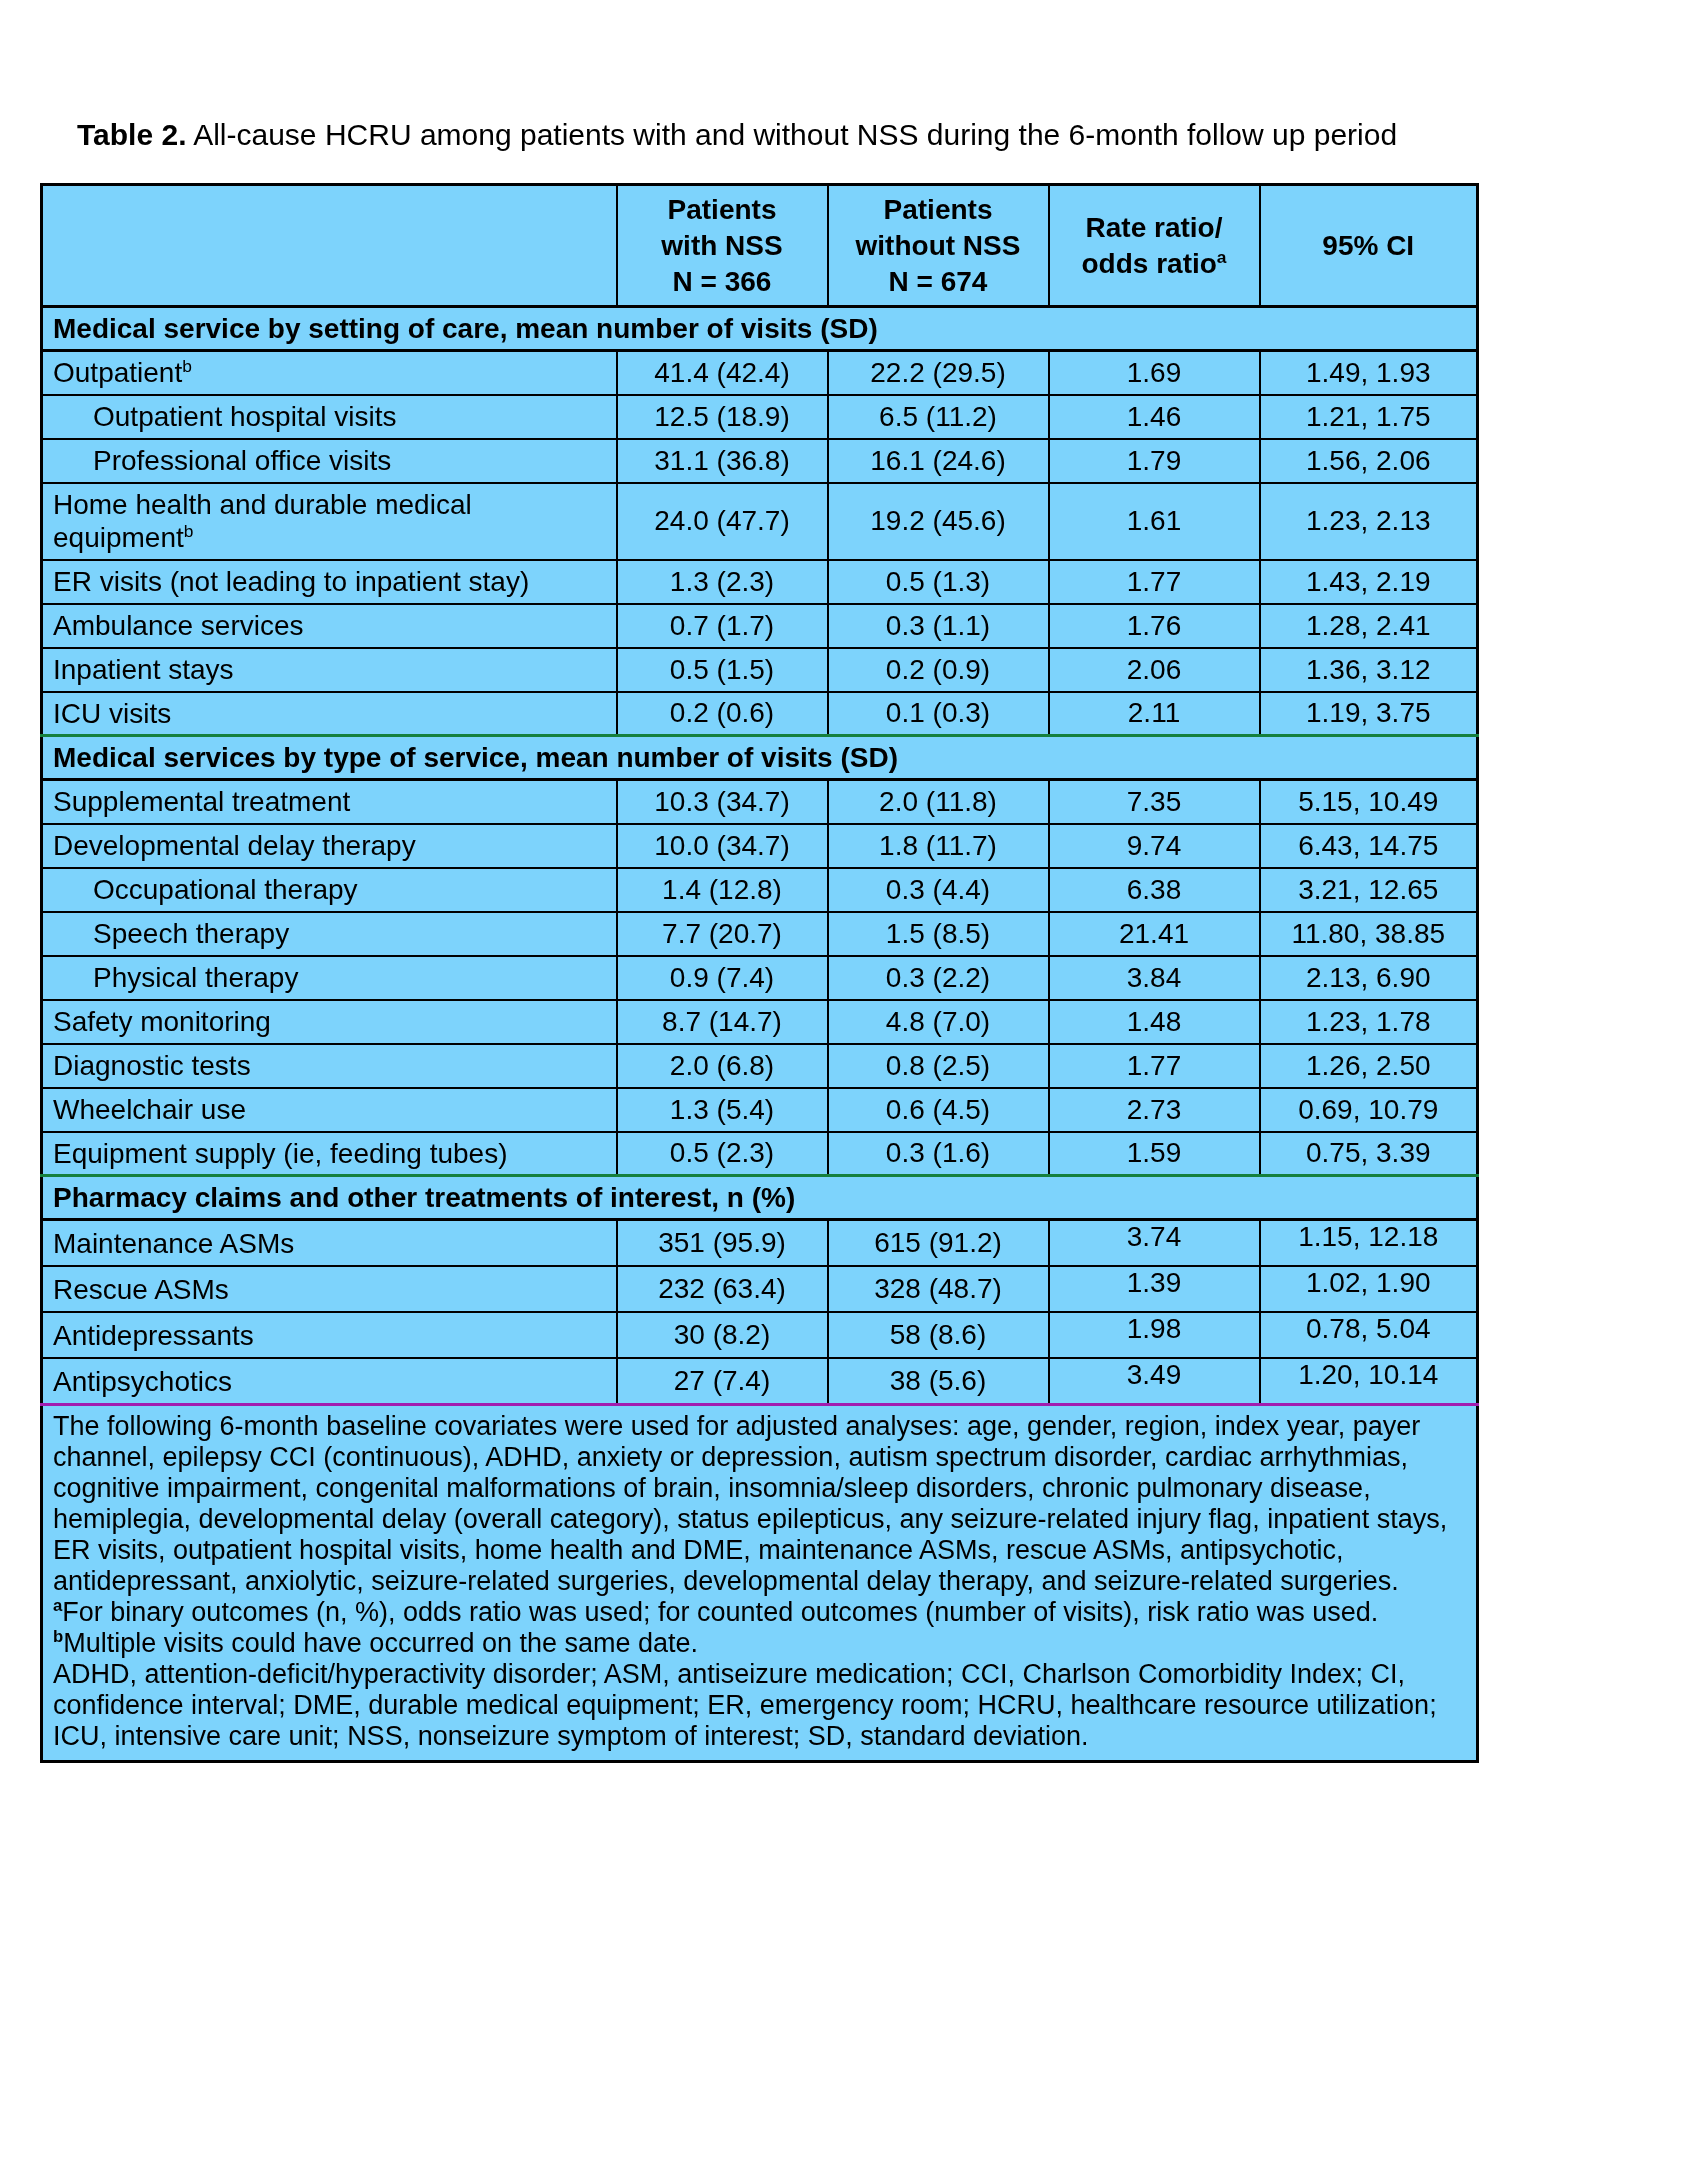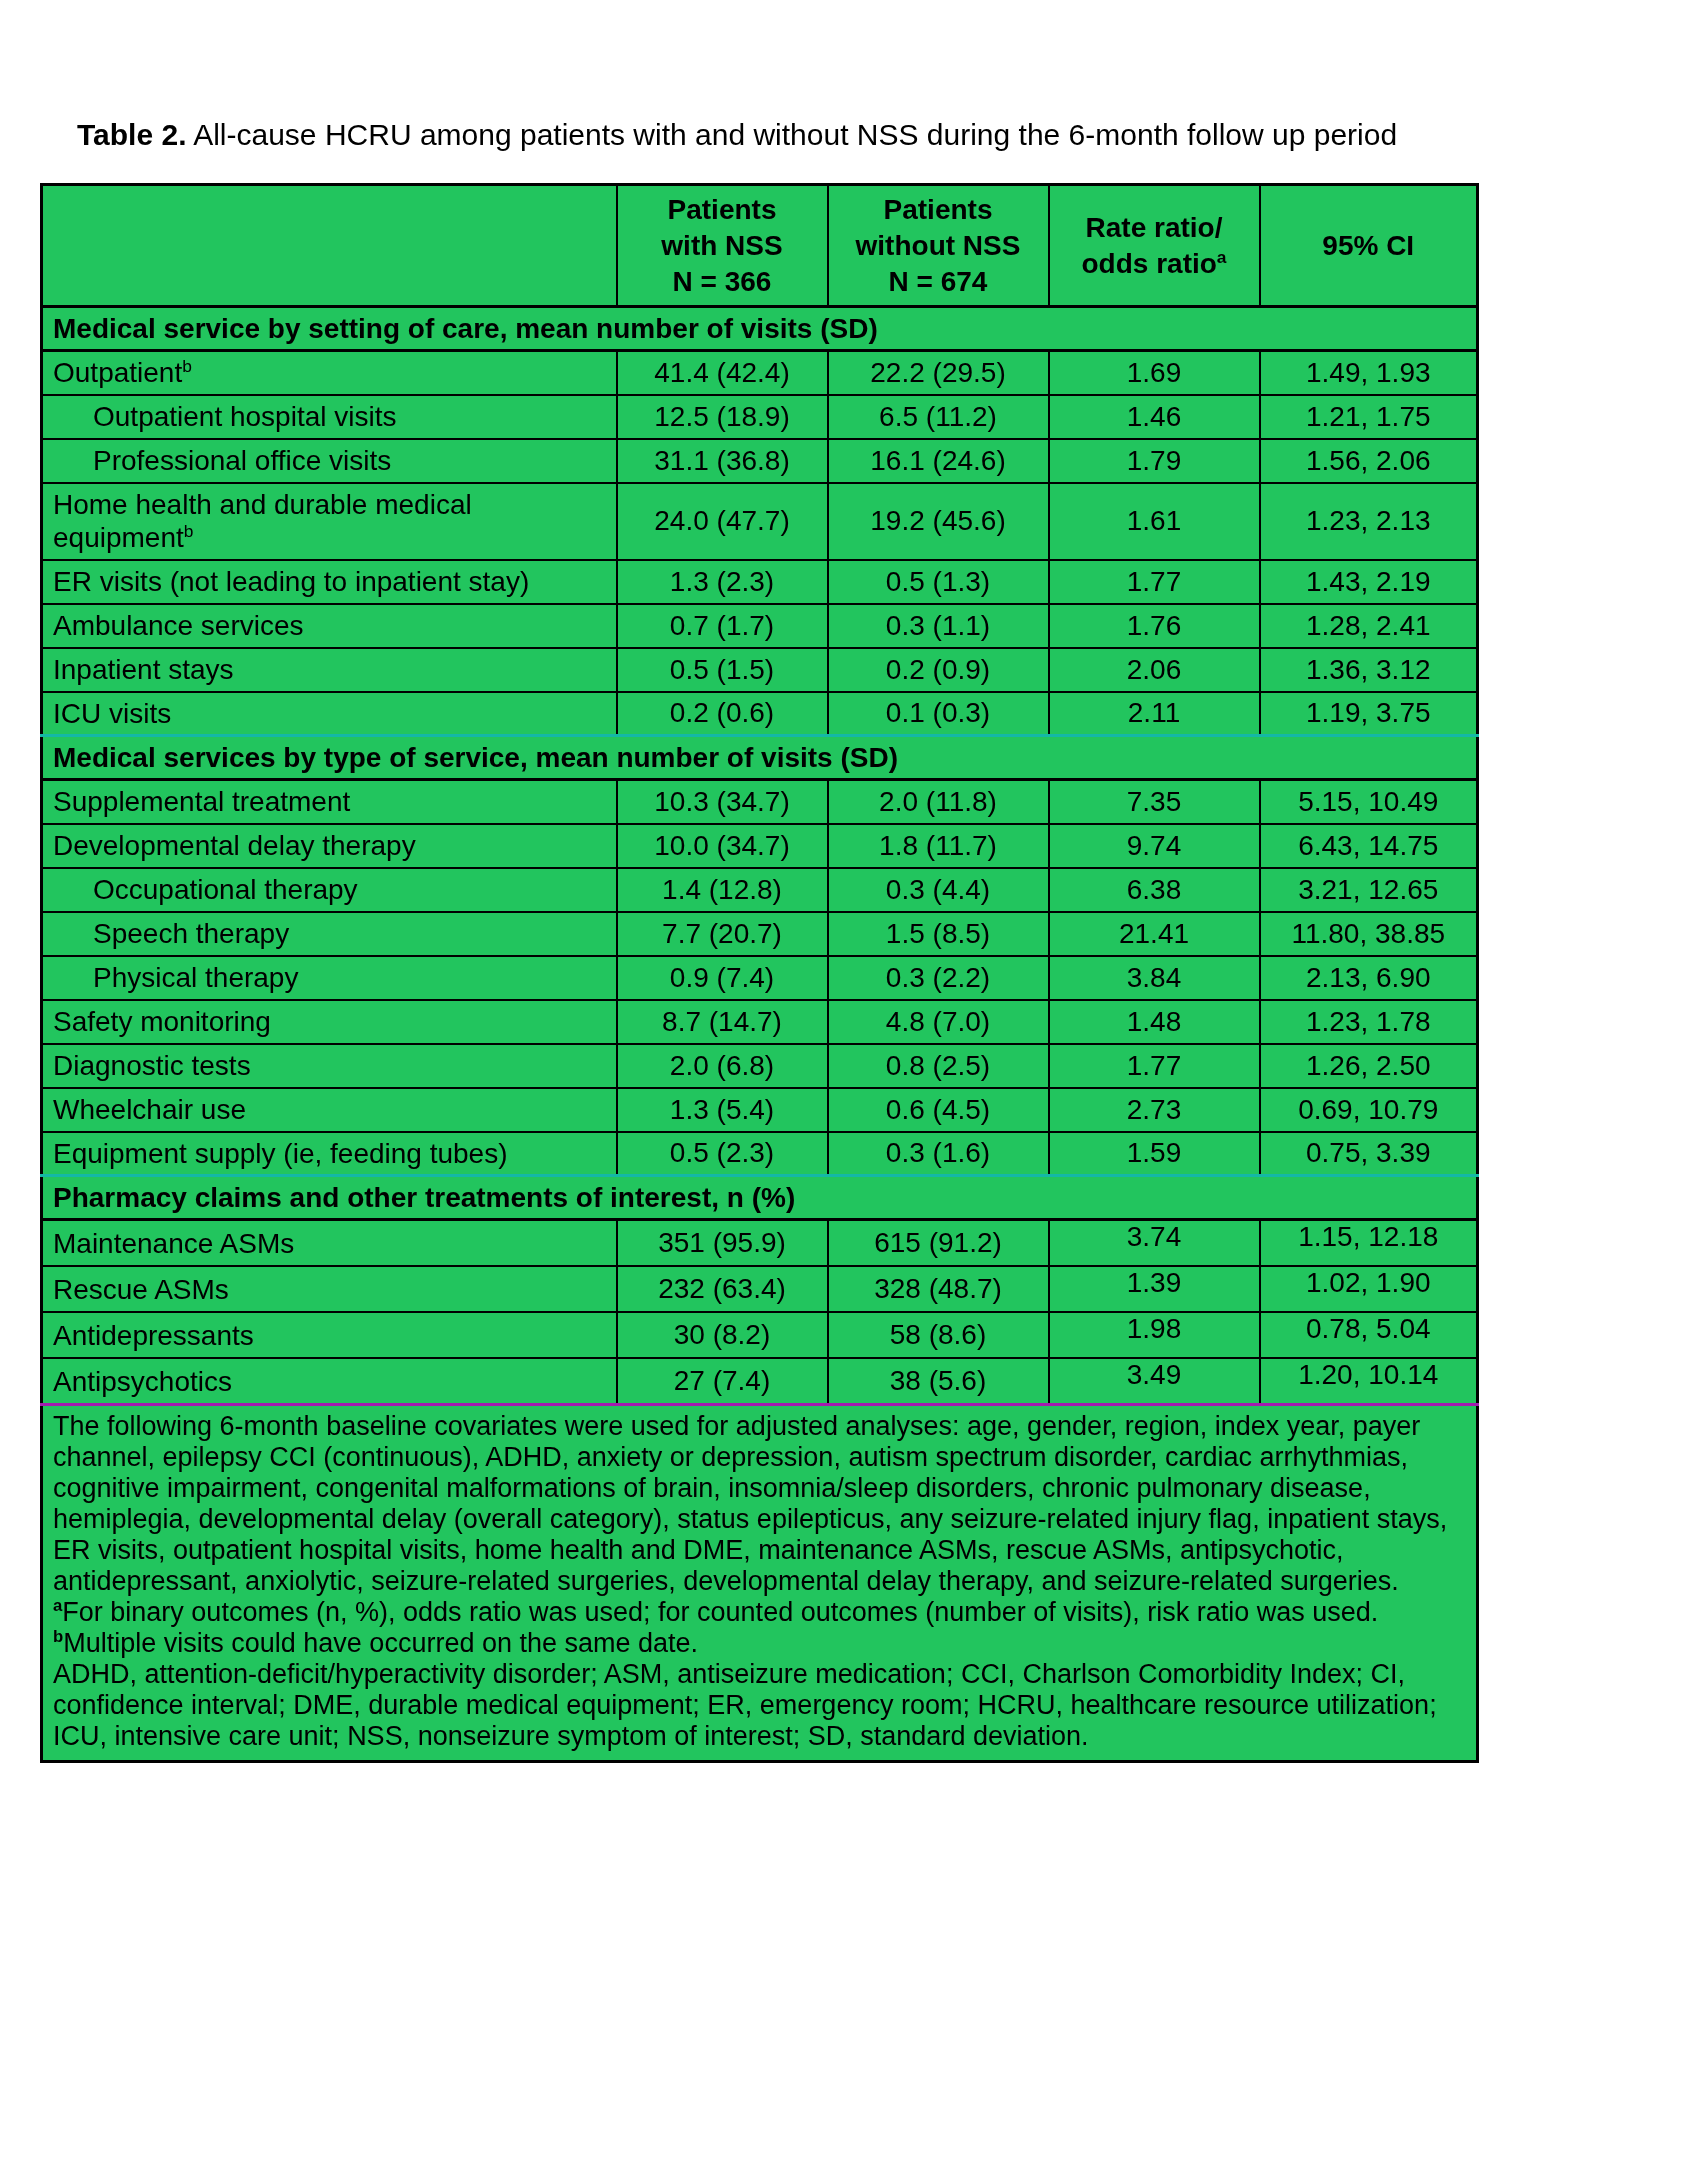--- a/index.html
+++ b/index.html
@@ -24,41 +24,41 @@
   }
   .doc-title .bold { font-weight: bold; }
 
   table.hcru {
     position: absolute;
     left: 40px; top: 183px;
     width: 1436px;
     border-collapse: collapse;
     table-layout: fixed;
     border: 3px solid #000;
-    background: #22c55e;
+    background: #7dd3fc;
   }
   table.hcru th, table.hcru td {
     border: 2px solid #000;
     font-size: 28px;
     vertical-align: middle;
   }
   table.hcru thead th {
     height: 122px;
     font-weight: bold;
     text-align: center;
     line-height: 36px;
     border-bottom: 3px solid #000;
     padding: 0 4px;
   }
   tr.section td {
     height: 44px;
     font-weight: bold;
     text-align: left;
     padding: 0 8px 0 10px;
-    border-top: 3px solid #14b8a6;
+    border-top: 3px solid #15803d;
     border-bottom: 3px solid #000;
   }
   tr.data { height: 44px; }
   tr.data.tall { height: 77px; }
   tr.data td.label {
     text-align: left;
     padding: 0 30px 0 10px;
     line-height: 33px;
   }
   tr.data td.label.indent { padding-left: 50px; }

